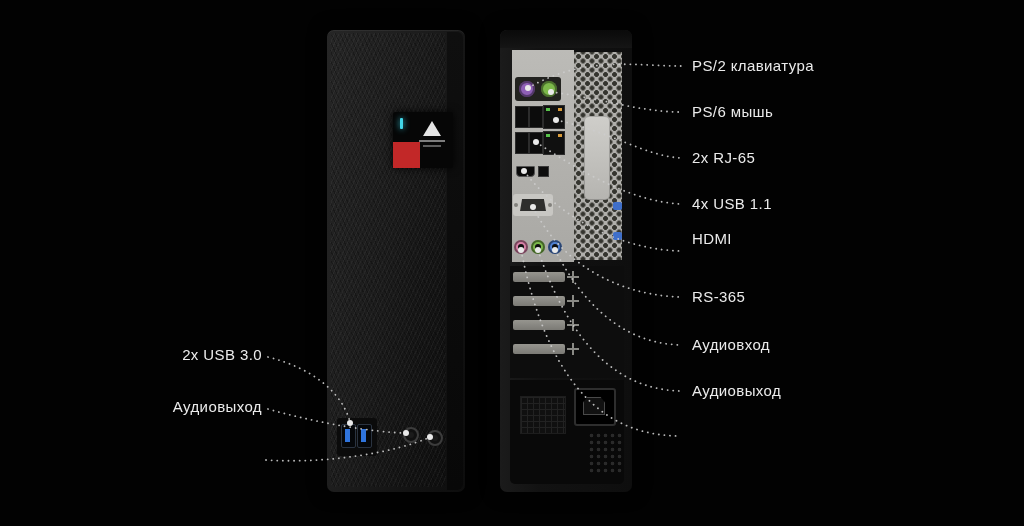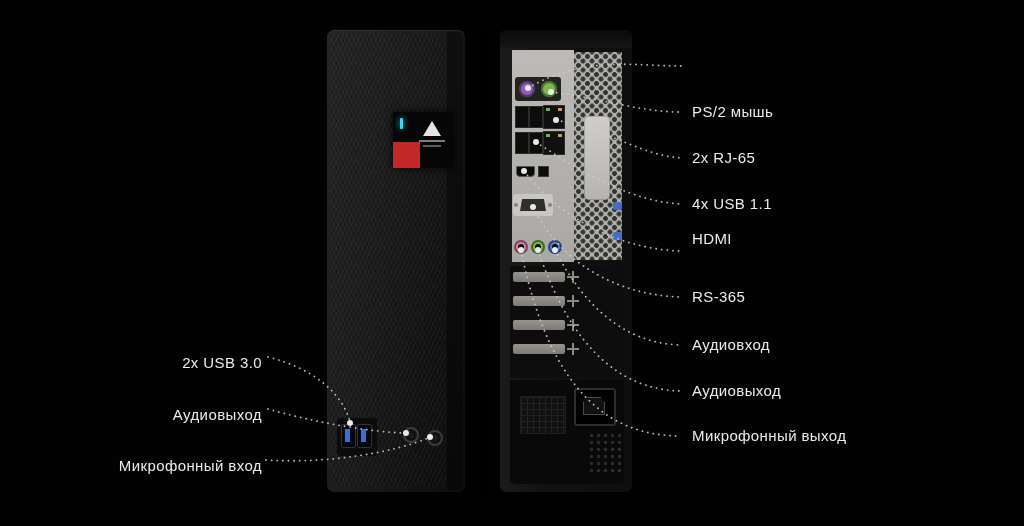--- a/index.html
+++ b/index.html
@@ -2,21 +2,21 @@
 <html><head>
 <meta charset="utf-8">
 <style>
   html,body{margin:0;padding:0;background:#000;}
   .stage{
     position:relative;width:1024px;height:526px;background:#020202;
     overflow:hidden;font-family:"Liberation Sans",sans-serif;
   }
   
   .lbl{position:absolute;color:#ebebeb;font-size:15px;letter-spacing:.4px;white-space:nowrap;line-height:18px;}
-  .lbl.left{text-align:center;margin-top:8px;}
+  .lbl.left{text-align:center;}
   
   .tower-front{position:absolute;left:327px;top:30px;width:138px;height:462px;
     background:linear-gradient(100deg,#262626 0%,#1c1c1c 45%,#141414 70%,#0d0d0d 100%);
     border-radius:7px;box-shadow:inset 0 1px 0 rgba(255,255,255,.06),0 0 18px rgba(0,0,0,.6);}
   .mesh{position:absolute;left:3px;top:3px;width:116px;height:454px;border-radius:6px;
     background-image:repeating-linear-gradient(115deg,rgba(255,255,255,.045) 0 1px,rgba(0,0,0,0) 1px 4px),
                      repeating-linear-gradient(65deg,rgba(0,0,0,.25) 0 1px,rgba(0,0,0,0) 1px 4px);}
   .side-strip{position:absolute;right:2px;top:2px;width:16px;height:458px;
     background:linear-gradient(180deg,#0f0f0f,#080808);border-radius:0 6px 6px 0;}
   .badge{position:absolute;left:66px;top:82px;width:60px;height:56px;background:#060606;border-radius:2px;box-shadow:0 0 8px rgba(0,0,0,.9);}
@@ -201,26 +201,25 @@
       <circle cx="533" cy="207" r="3"></circle>
       <circle cx="555" cy="250" r="3"></circle>
       <circle cx="538" cy="250" r="3"></circle>
       <circle cx="521" cy="250" r="3"></circle>
       <circle cx="350" cy="423" r="3"></circle>
       <circle cx="406" cy="433" r="3"></circle>
       <circle cx="430" cy="437" r="3"></circle>
     </g>
   </svg>
 
-  <div class="lbl right" style="left:692px;top:103px">PS/2 мышь</div>
+  <div class="lbl right" style="left:692px;top:57px">PS/2 клавиатура</div>
+  <div class="lbl right" style="left:692px;top:103px">PS/6 мышь</div>
   <div class="lbl right" style="left:692px;top:149px">2x RJ-65</div>
   <div class="lbl right" style="left:692px;top:195px">4x USB 1.1</div>
   <div class="lbl right" style="left:692px;top:230px">HDMI</div>
   <div class="lbl right" style="left:692px;top:288px">RS-365</div>
   <div class="lbl right" style="left:692px;top:336px">Аудиовход</div>
   <div class="lbl right" style="left:692px;top:382px">Аудиовыход</div>
-  <div class="lbl right" style="left:692px;top:427px">Микрофонный выход</div>
 
   <div class="lbl left" style="right:762px;top:346px">2x USB 3.0</div>
   <div class="lbl left" style="right:762px;top:398px">Аудиовыход</div>
-  <div class="lbl left" style="right:762px;top:449px">Микрофонный вход</div>
 
 </div>
 
 </body></html>

